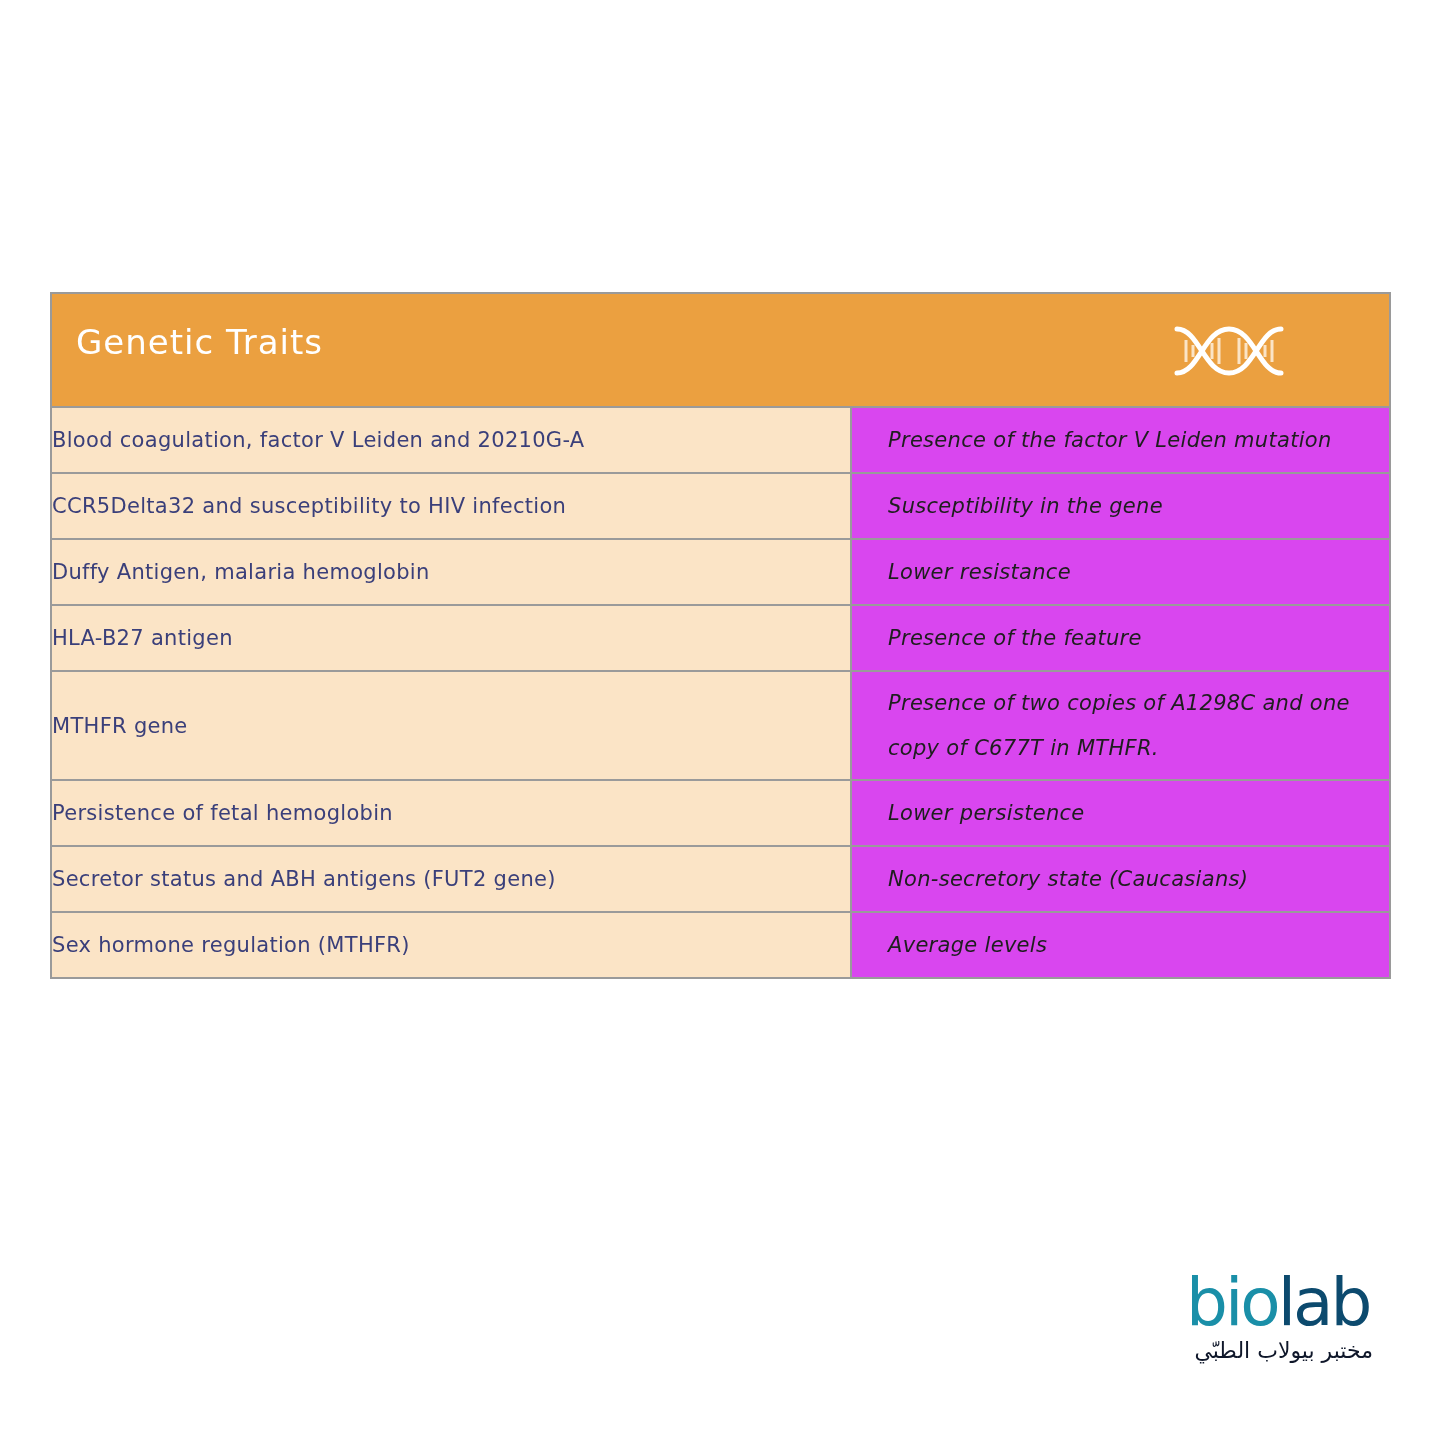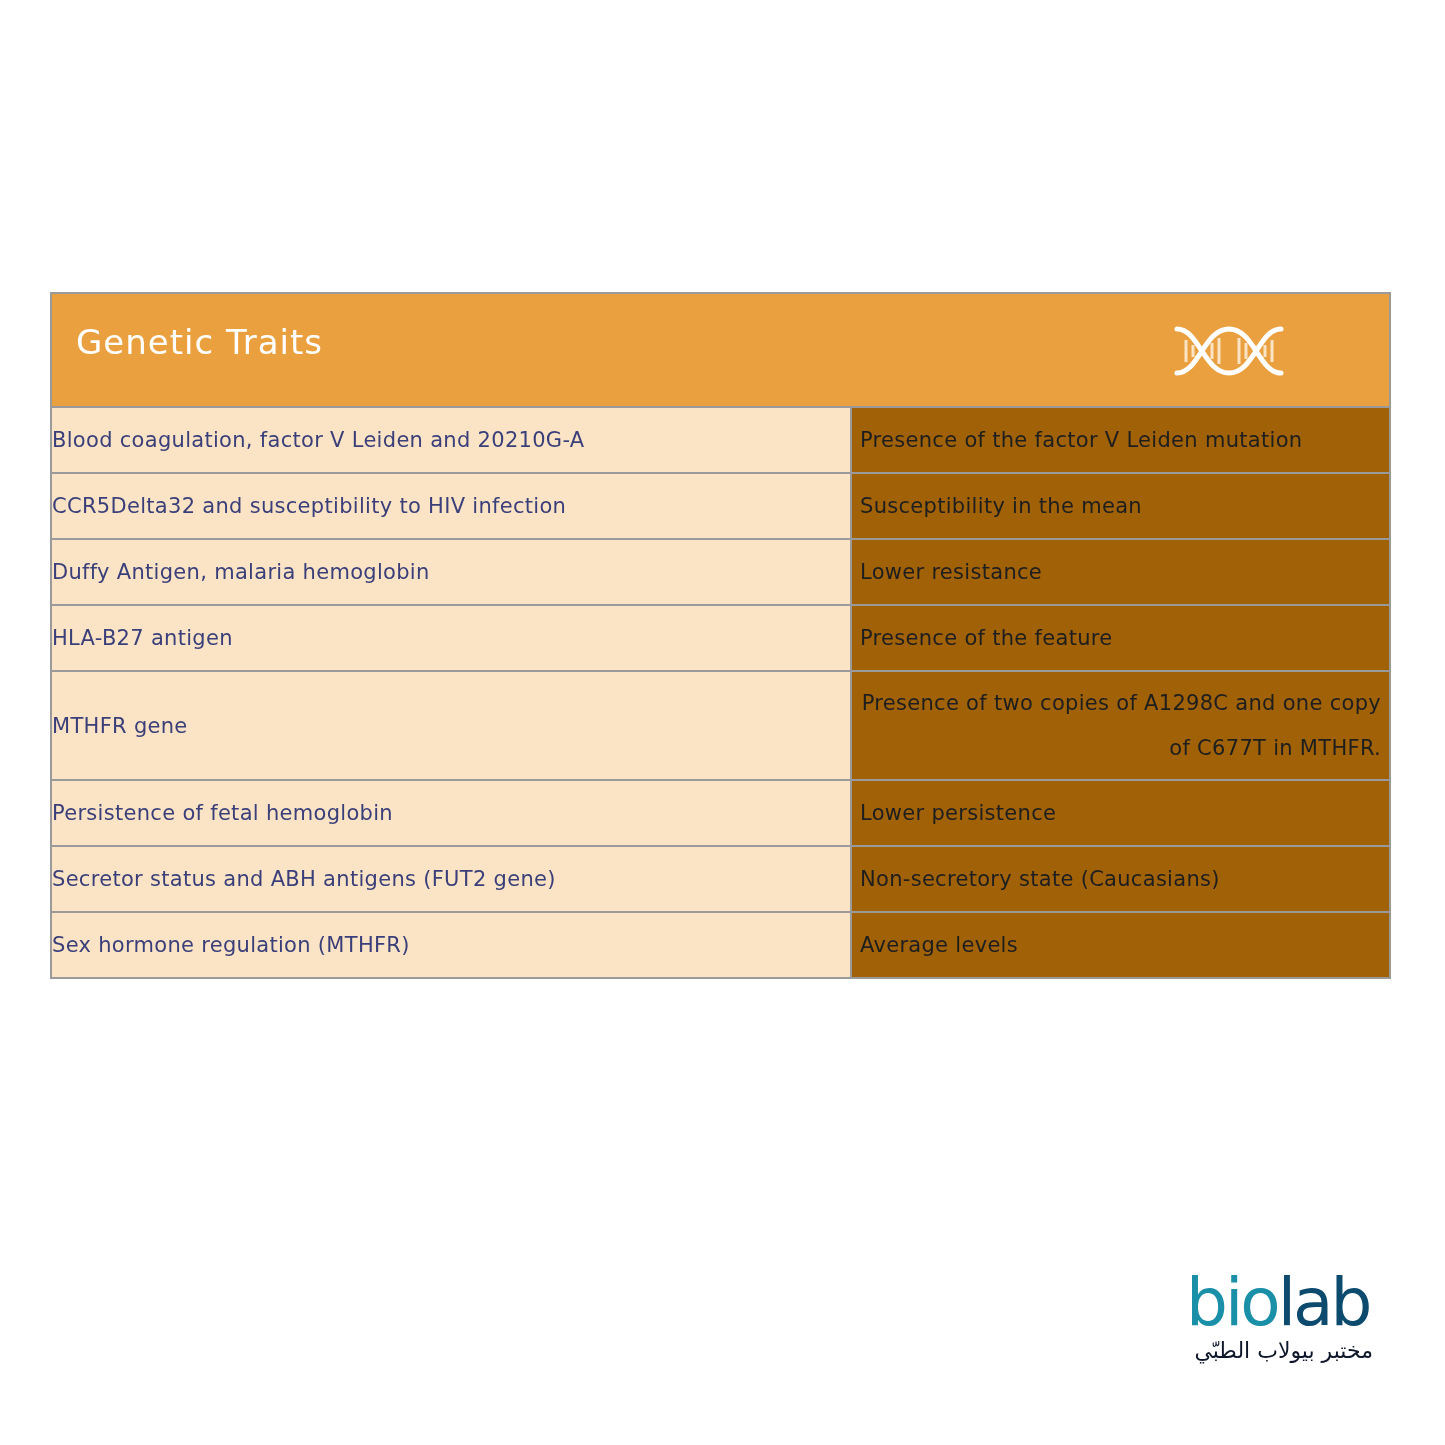--- a/index.html
+++ b/index.html
@@ -1,32 +1,32 @@
 <!DOCTYPE html>
 <html><head>
 <meta charset="utf-8">
 <style>
   html, body { margin: 0; padding: 0; background: #ffffff; }
   body { width: 1445px; height: 1445px; position: relative; overflow: hidden;
          font-family: "DejaVu Sans", sans-serif; }
   .table-card { position: absolute; left: 50px; top: 292px; width: 1337px;
-                border: 2px solid #9a9a9a; box-sizing: content-box; text-align: right; }
+                border: 2px solid #9a9a9a; box-sizing: content-box; }
   .header { height: 112px; background: #eba040; position: relative;
             border-bottom: 2px solid #9a9a9a; }
   .header-title { position: absolute; left: 24px; top: 28px; color: #ffffff;
                   font-size: 34px; letter-spacing: 1px; font-weight: normal; }
   .dna { position: absolute; left: 1122px; top: 32px; width: 110px; height: 50px; }
   .row { display: flex; border-bottom: 2px solid #9a9a9a; }
   .row:last-child { border-bottom: none; }
   .cell-left { width: 800px; background: #fbe4c6; border-right: 2px solid #9a9a9a;
                color: #3a3f7a; font-size: 21px; display: flex; align-items: center;
                box-sizing: border-box; letter-spacing: 0.3px; }
-  .cell-right { flex: 1; background: #a16207; color: #1e1e1e; font-size: 21px;
-                display: flex; align-items: center; padding-left: 8px; padding-right: 8px;
-                box-sizing: border-box; line-height: 45px; letter-spacing: 0.3px; }
+  .cell-right { flex: 1; background: #d946ef; color: #1e1e1e; font-size: 21px;
+                display: flex; align-items: center; padding-left: 36px; padding-right: 8px;
+                box-sizing: border-box; line-height: 45px; letter-spacing: 0.3px; font-style: italic; }
   .row.h64 { height: 64px; }
   .row.h107 { height: 107px; }
   .logo { position: absolute; left: 1186px; top: 1268px; width: 195px; height: 110px; }
   .logo-en { position: absolute; left: 0; top: 0; font-size: 66px; letter-spacing: -3px;
              font-family: "DejaVu Sans", sans-serif; font-weight: normal; line-height: 70px; }
   .logo-bio { color: #1a8fa8; }
   .logo-lab { color: #0c4a6e; }
   .logo-ar { position: absolute; right: 8px; top: 70px; color: #0f172a; font-size: 22px;
              direction: rtl; font-weight: normal; }
 </style>
@@ -53,21 +53,21 @@
       </g>
     </svg>
   </div>
 
   <div class="row h64">
     <div class="cell-left">Blood coagulation, factor V Leiden and 20210G-A</div>
     <div class="cell-right">Presence of the factor V Leiden mutation</div>
   </div>
   <div class="row h64">
     <div class="cell-left">CCR5Delta32 and susceptibility to HIV infection</div>
-    <div class="cell-right">Susceptibility in the mean</div>
+    <div class="cell-right">Susceptibility in the gene</div>
   </div>
   <div class="row h64">
     <div class="cell-left">Duffy Antigen, malaria hemoglobin</div>
     <div class="cell-right">Lower resistance</div>
   </div>
   <div class="row h64">
     <div class="cell-left">HLA-B27 antigen</div>
     <div class="cell-right">Presence of the feature</div>
   </div>
   <div class="row h107">

